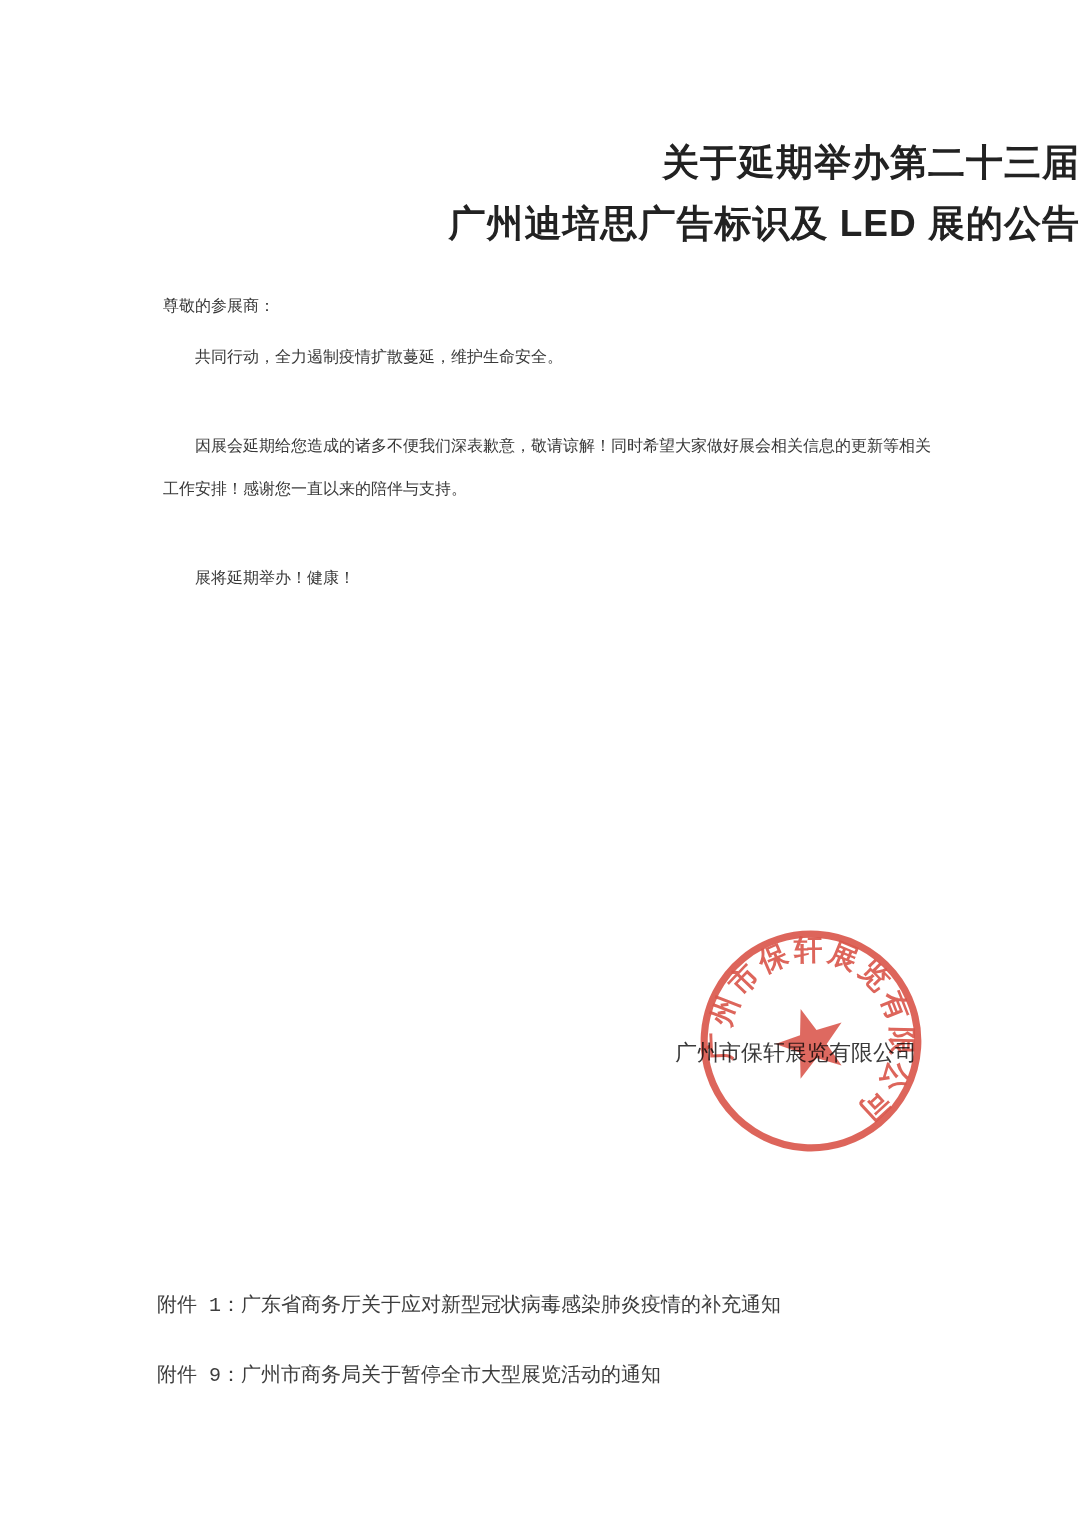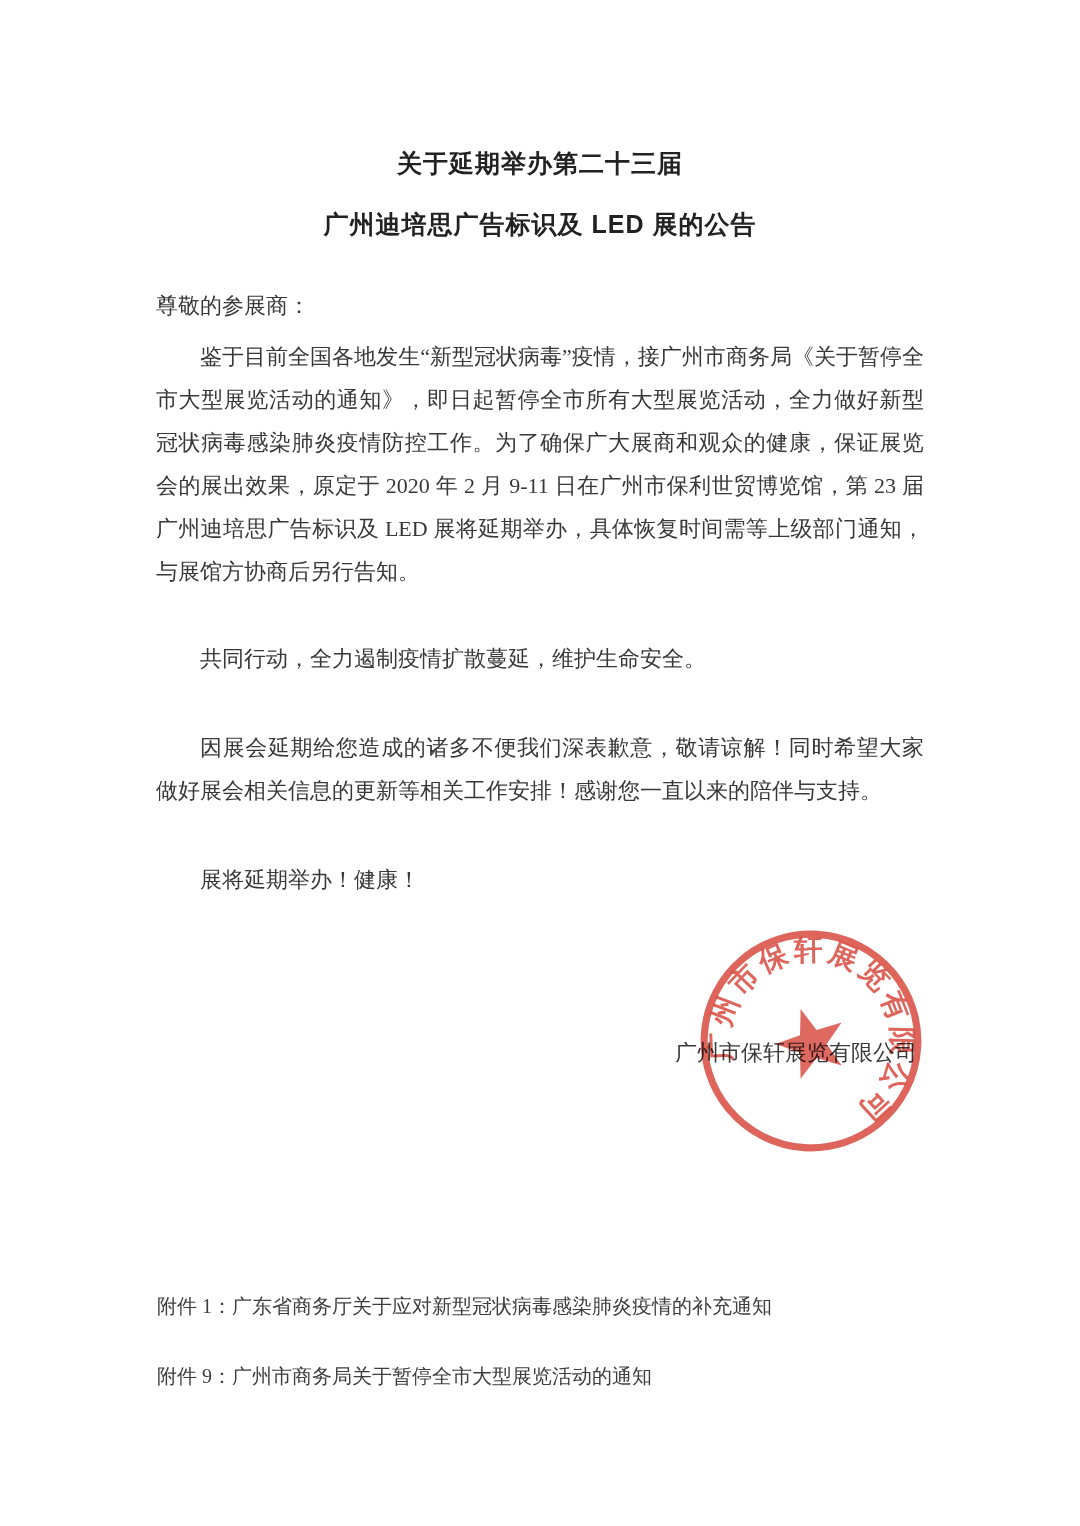--- a/index.html
+++ b/index.html
@@ -17,31 +17,32 @@
     position:absolute;
     top:138px;
     left:0;
     width:1080px;
     text-align:center;
     font-family:"Liberation Sans","DejaVu Sans",sans-serif;
     font-weight:700;
     color:#222222;
   }
   .title-line{
-    font-size:25px;
+    font-size:37px;
     line-height:50px;
     letter-spacing:1px;
+    text-align:right;
   }
   .title-line + .title-line{margin-top:11px;}
   .letter-body{
     position:absolute;
     top:284px;
-    left:156px;
+    left:163px;
     width:768px;
-    font-size:22px;
+    font-size:16px;
     line-height:43px;
     text-align:justify;
   }
   .salutation{
     text-indent:0;
     margin:0 0 8px 0;
   }
   .para{
     text-indent:2em;
     margin:0;
@@ -69,36 +70,36 @@
     opacity:0.92;
     pointer-events:none;
   }
   .attachments{
     position:absolute;
     left:157px;
     top:1292px;
     width:800px;
     font-size:20px;
     color:#3d3d3d;
+    font-family:Liberation Mono, monospace;
   }
   .attachment-line{margin:0 0 42px 0; line-height:28px;}
 </style>
 </head>
 <body>
 
 <div class="page">
 
   <div class="title-block">
     <div class="title-line">关于延期举办第二十三届</div>
     <div class="title-line">广州迪培思广告标识及 LED 展的公告</div>
   </div>
 
   <div class="letter-body">
     <p class="salutation">尊敬的参展商：</p>
-    <p class="para p2">鉴于目前全国各地发生“新型冠状病毒”疫情，接广州市商务局《关于暂停全市大型展览活动的通知》，即日起暂停全市所有大型展览活动，全力做好新型冠状病毒感染肺炎疫情防控工作。为了确保广大展商和观众的健康，保证展览会的展出效果，原定于 2020 年 2 月 9-11 日在广州市保利世贸博览馆，第 23 届广州迪培思广告标识及 LED 展将延期举办，具体恢复时间需等上级部门通知，与展馆方协商后另行告知。</p>
     <p class="para p4">共同行动，全力遏制疫情扩散蔓延，维护生命安全。</p>
     <p class="para p3">因展会延期给您造成的诸多不便我们深表歉意，敬请谅解！同时希望大家做好展会相关信息的更新等相关工作安排！感谢您一直以来的陪伴与支持。</p>
     <p class="para p5">展将延期举办！健康！</p>
   </div>
 
   <div class="signature-block">
     <div>广州市保轩展览有限公司</div>
   </div>
 
   <svg class="stamp" viewBox="0 0 230 230" xmlns="http://www.w3.org/2000/svg" aria-hidden="true">

